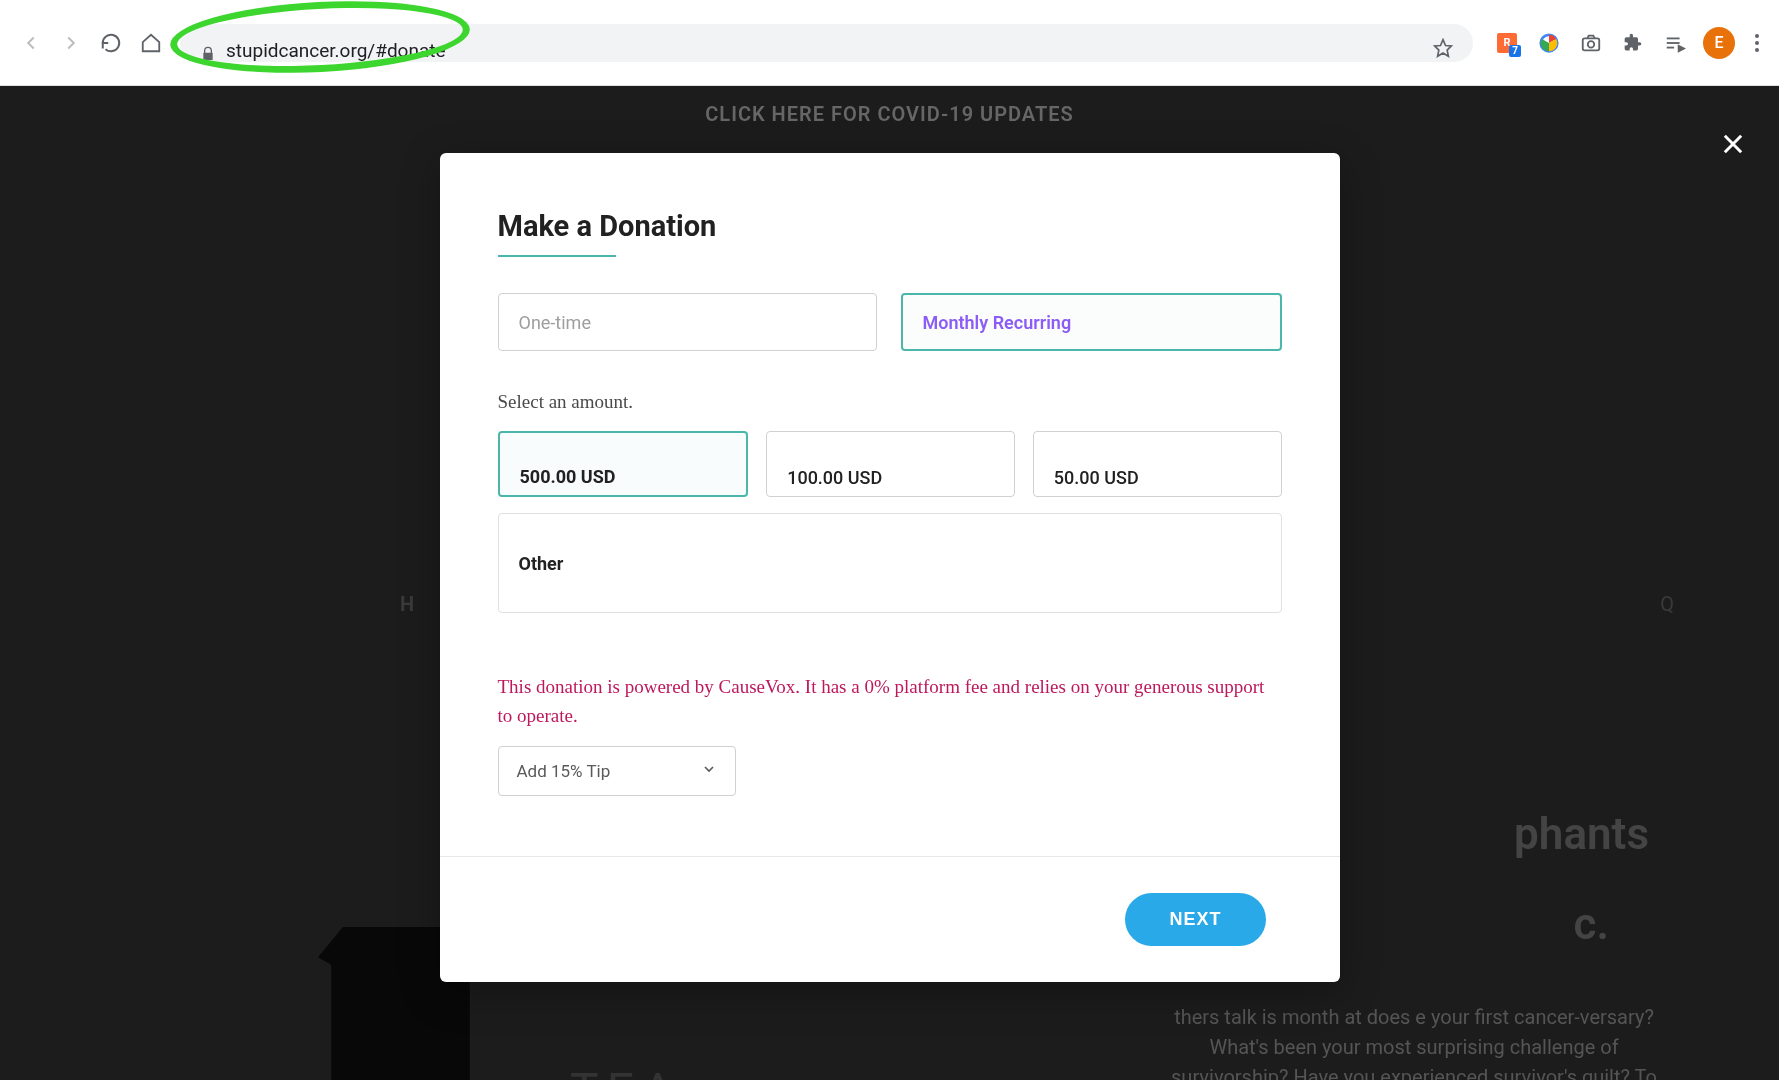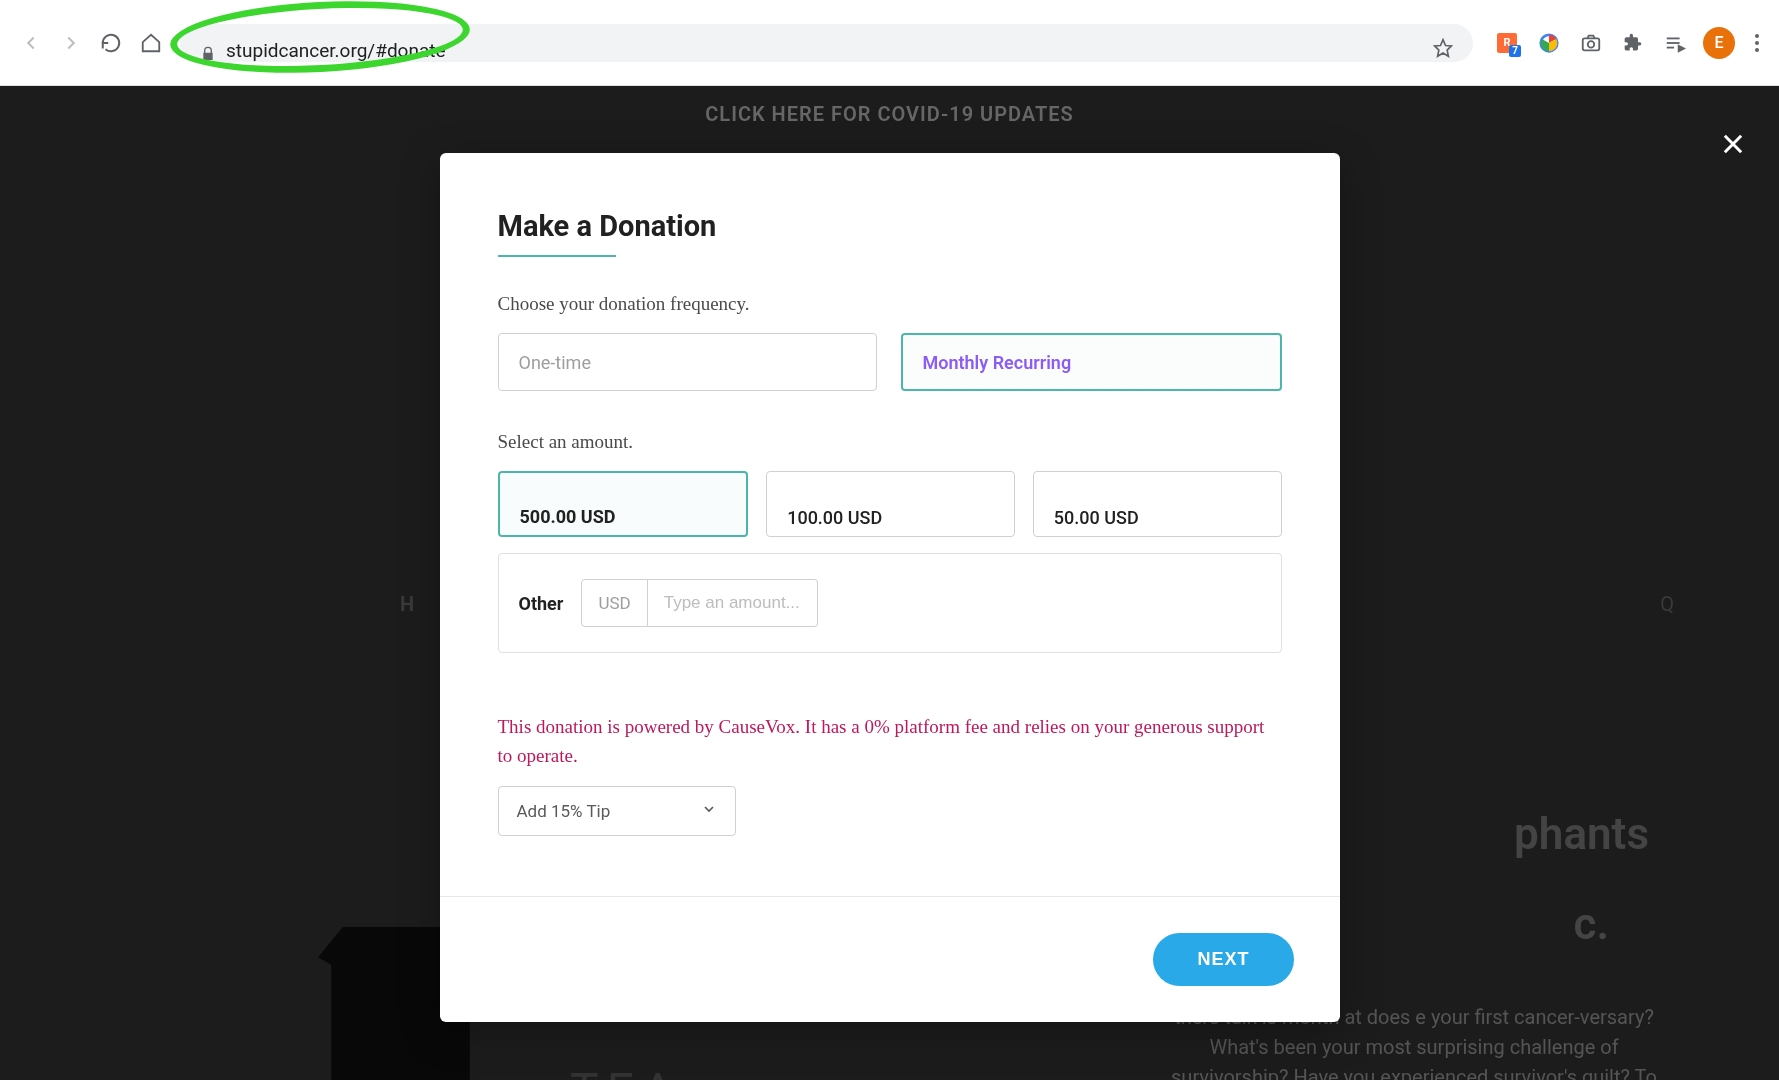--- a/index.html
+++ b/index.html
@@ -183,21 +183,21 @@
     .tip-select {
       width:238px; height:50px; border:1px solid #d0d0d0; border-radius:4px;
       display:flex; align-items:center; justify-content:space-between;
       padding: 0 18px; font-size:17px; color:#5a5a5a; cursor:pointer;
       margin-bottom: 60px;
     }
 
     .modal-footer {
       border-top: 1px solid #e8e8e8;
       margin: 0 -58px -40px -58px;
-      padding: 36px 46px;
+      padding: 36px 74px;
       display:flex; justify-content:flex-end;
     }
     .next-btn {
       background: #29a9e8; color:#fff; border:none; border-radius:30px;
       padding: 16px 44px; font-size:18px; font-weight:700; letter-spacing:1px;
       cursor:pointer;
     }
   </style>
 </head>
 <body>
@@ -305,21 +305,20 @@
     <svg width="28" height="28" viewBox="0 0 24 24" fill="none" stroke="currentColor" stroke-width="2.5">
         <line x1="5" y1="5" x2="19" y2="19"></line>
         <line x1="19" y1="5" x2="5" y2="19"></line>
       </svg>
   </div>
 
   <div class="modal">
     <div class="modal-title">Make a Donation</div>
     <div class="title-underline"></div>
 
-    <div class="section-label">Choose your donation frequency.</div>
     <div class="freq-row">
       <div class="freq-btn">
         <span>One-time</span>
       </div>
       <div class="freq-btn selected">
         <span>Monthly Recurring</span>
       </div>
     </div>
 
     <div class="section-label">Select an amount.</div>
@@ -330,24 +329,20 @@
       <div class="amount-btn">
         <span>100.00 USD</span>
       </div>
       <div class="amount-btn">
         <span>50.00 USD</span>
       </div>
     </div>
 
     <div class="other-row">
       <span class="other-label">Other</span>
-      <div style="display:flex;">
-        <div class="currency-box">USD</div>
-        <input class="amount-input" placeholder="Type an amount..." style="">
-      </div>
     </div>
 
     <div class="powered-text">This donation is powered by CauseVox. It has a 0% platform fee and relies on your generous support to operate.</div>
 
     <div class="tip-select">
       <span>Add 15% Tip</span>
       <span>
         <svg width="16" height="16" viewBox="0 0 24 24" fill="none" stroke="#5a5a5a" stroke-width="2.5">
             <polyline points="6 9 12 15 18 9"></polyline>
           </svg>

